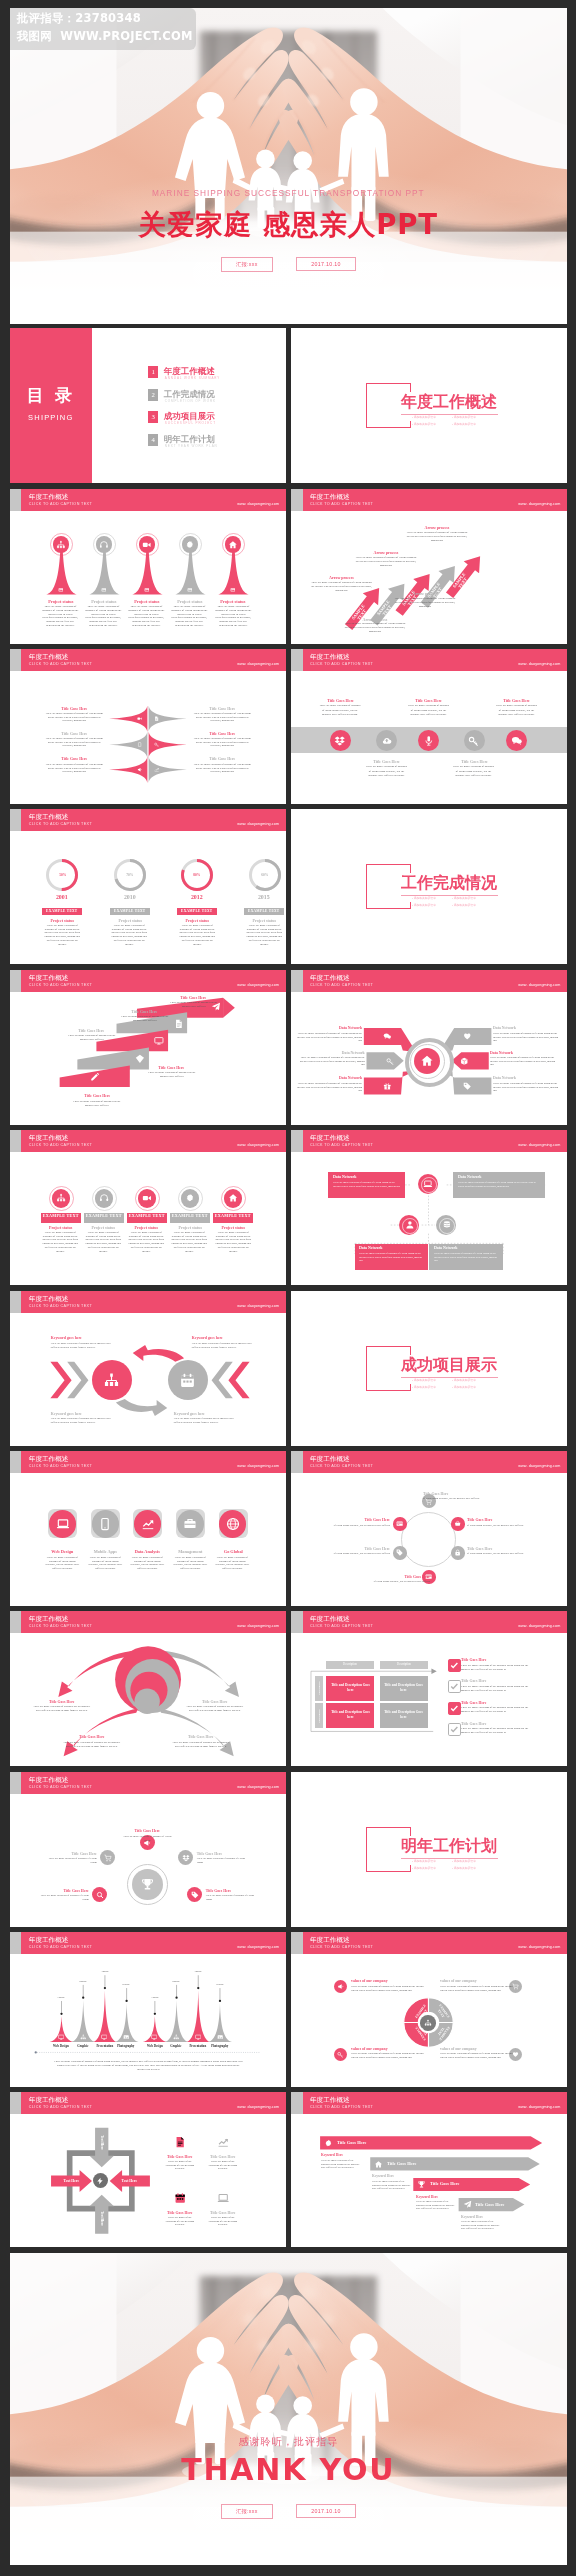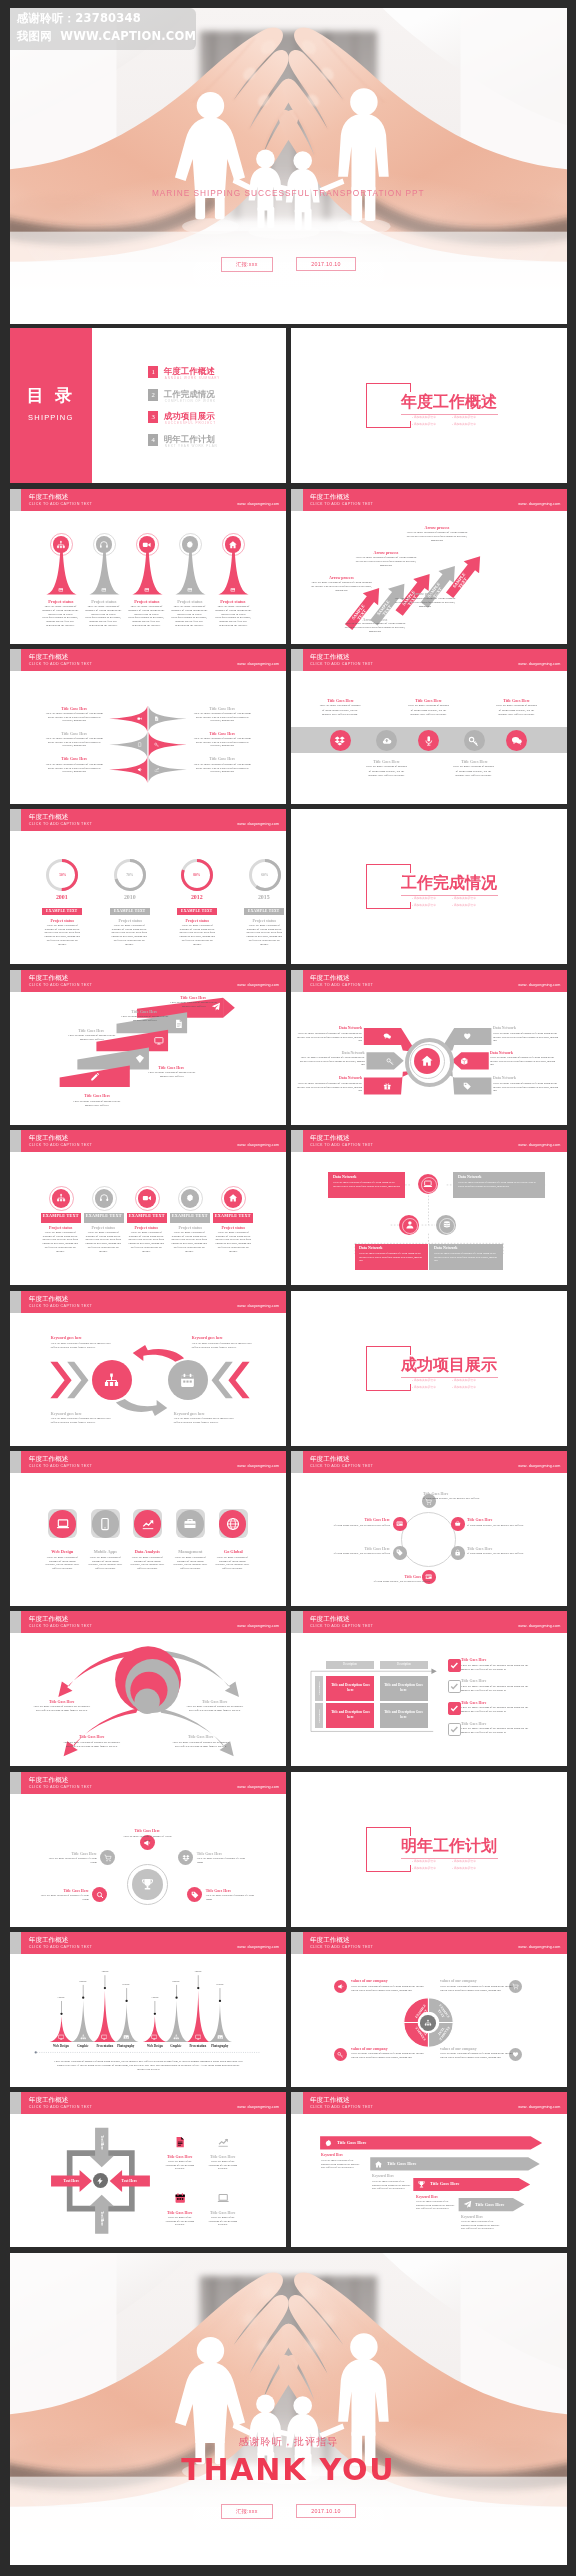--- a/index.html
+++ b/index.html
@@ -170,27 +170,28 @@
     <g opacity="0.42">
       <ellipse cx="226" cy="246" rx="32" ry="9" fill="#ffffff"></ellipse>
       <ellipse cx="399" cy="246" rx="30" ry="9" fill="#ffffff"></ellipse>
       <ellipse cx="309" cy="252" rx="40" ry="8" fill="#ffffff"></ellipse>
     </g>
     <rect x="0" y="252" width="628" height="104" fill="#ffffff" opacity="0.62"></rect>
     <rect x="0" y="286" width="628" height="70" fill="#ffffff" opacity="0.75"></rect>
     <ellipse cx="314" cy="250" rx="300" ry="110" fill="url(#glow)"></ellipse>
   </svg>
   <div style="position:absolute;left:0;right:0;top:180px;text-align:center;letter-spacing:1px;font-size:8.3px;color:#ea7b93;">MARINE SHIPPING SUCCESSFUL TRANSPORTATION PPT</div>
+  <div style="position:absolute;left:0;right:0;top:199px;text-align:center;font-size:27.5px;font-weight:bold;color:#e8253f;font-family:'DejaVu Sans',sans-serif;letter-spacing:0.9px;">关爱家庭 感恩亲人PPT</div>
   <div style="position:absolute;left:0;right:0;top:245px;text-align:center;">
     <span style="display:inline-block;border:0.9px solid #f19fb1;color:#ee4f70;font-size:5.3px;padding:3.1px 14px;margin:0 9.8px;letter-spacing:0.3px;">汇报:xxx</span>
     <span style="display:inline-block;border:0.9px solid #f19fb1;color:#ee4f70;font-size:5.3px;padding:3.1px 14px;margin:0 9.8px;letter-spacing:0.3px;">2017.10.10</span>
   </div>
   <div style="position:absolute;left:0;top:0;width:186px;height:42px;background:rgba(176,176,176,0.44);border-radius:0 6.2px 6.2px 0;"></div>
-  <div style="position:absolute;left:7px;top:2.7px;font-size:11.5px;color:#fff;font-family:'DejaVu Sans',sans-serif;font-weight:bold;letter-spacing:0.2px;"><span>感谢聆听：</span><span>23780348</span></div>
-  <div style="position:absolute;left:7px;top:21px;font-size:11.5px;color:#fff;font-family:'DejaVu Sans',sans-serif;font-weight:bold;letter-spacing:0.2px;"><span>我图网</span>&nbsp; <span>WWW.CAPTION.COM</span></div>
+  <div style="position:absolute;left:7px;top:2.7px;font-size:11.5px;color:#fff;font-family:'DejaVu Sans',sans-serif;font-weight:bold;letter-spacing:0.2px;"><span>批评指导：</span><span>23780348</span></div>
+  <div style="position:absolute;left:7px;top:21px;font-size:11.5px;color:#fff;font-family:'DejaVu Sans',sans-serif;font-weight:bold;letter-spacing:0.2px;"><span>我图网</span>&nbsp; <span>WWW.PROJECT.COM</span></div>
 </div>
 
 <div class="slide" style="left:9.8px;top:328px">
       <div style="position:absolute;left:0;top:0;width:82px;height:155px;background:#ef4b6e;"></div>
       <div style="position:absolute;left:0;top:56px;width:82px;text-align:center;font-size:17px;font-weight:bold;color:#fff;font-family:'DejaVu Sans',sans-serif;letter-spacing:2.7px;">目 录</div>
       <div style="position:absolute;left:0;top:85px;width:82px;text-align:center;font-size:7.5px;color:#fff;letter-spacing:1.2px;">SHIPPING</div>
       <div style="position:absolute;left:138px;top:38px;">
         <div style="position:absolute;left:0;top:0.4px;width:10.6px;height:11.5px;background:#ef4b6e;color:#fff;font-size:6.7px;text-align:center;line-height:11.5px;font-family:'Liberation Serif',serif;">1</div>
         <div style="position:absolute;left:16px;top:-0.4px;font-size:8.5px;font-weight:bold;color:#ef4b6e;font-family:'DejaVu Sans',sans-serif;white-space:nowrap;">年度工作概述</div>
         <div style="position:absolute;left:17px;top:9.8px;font-size:3px;letter-spacing:0.9px;color:#f7aebd;white-space:nowrap;">ANNUAL WORK SUMMARY</div>

